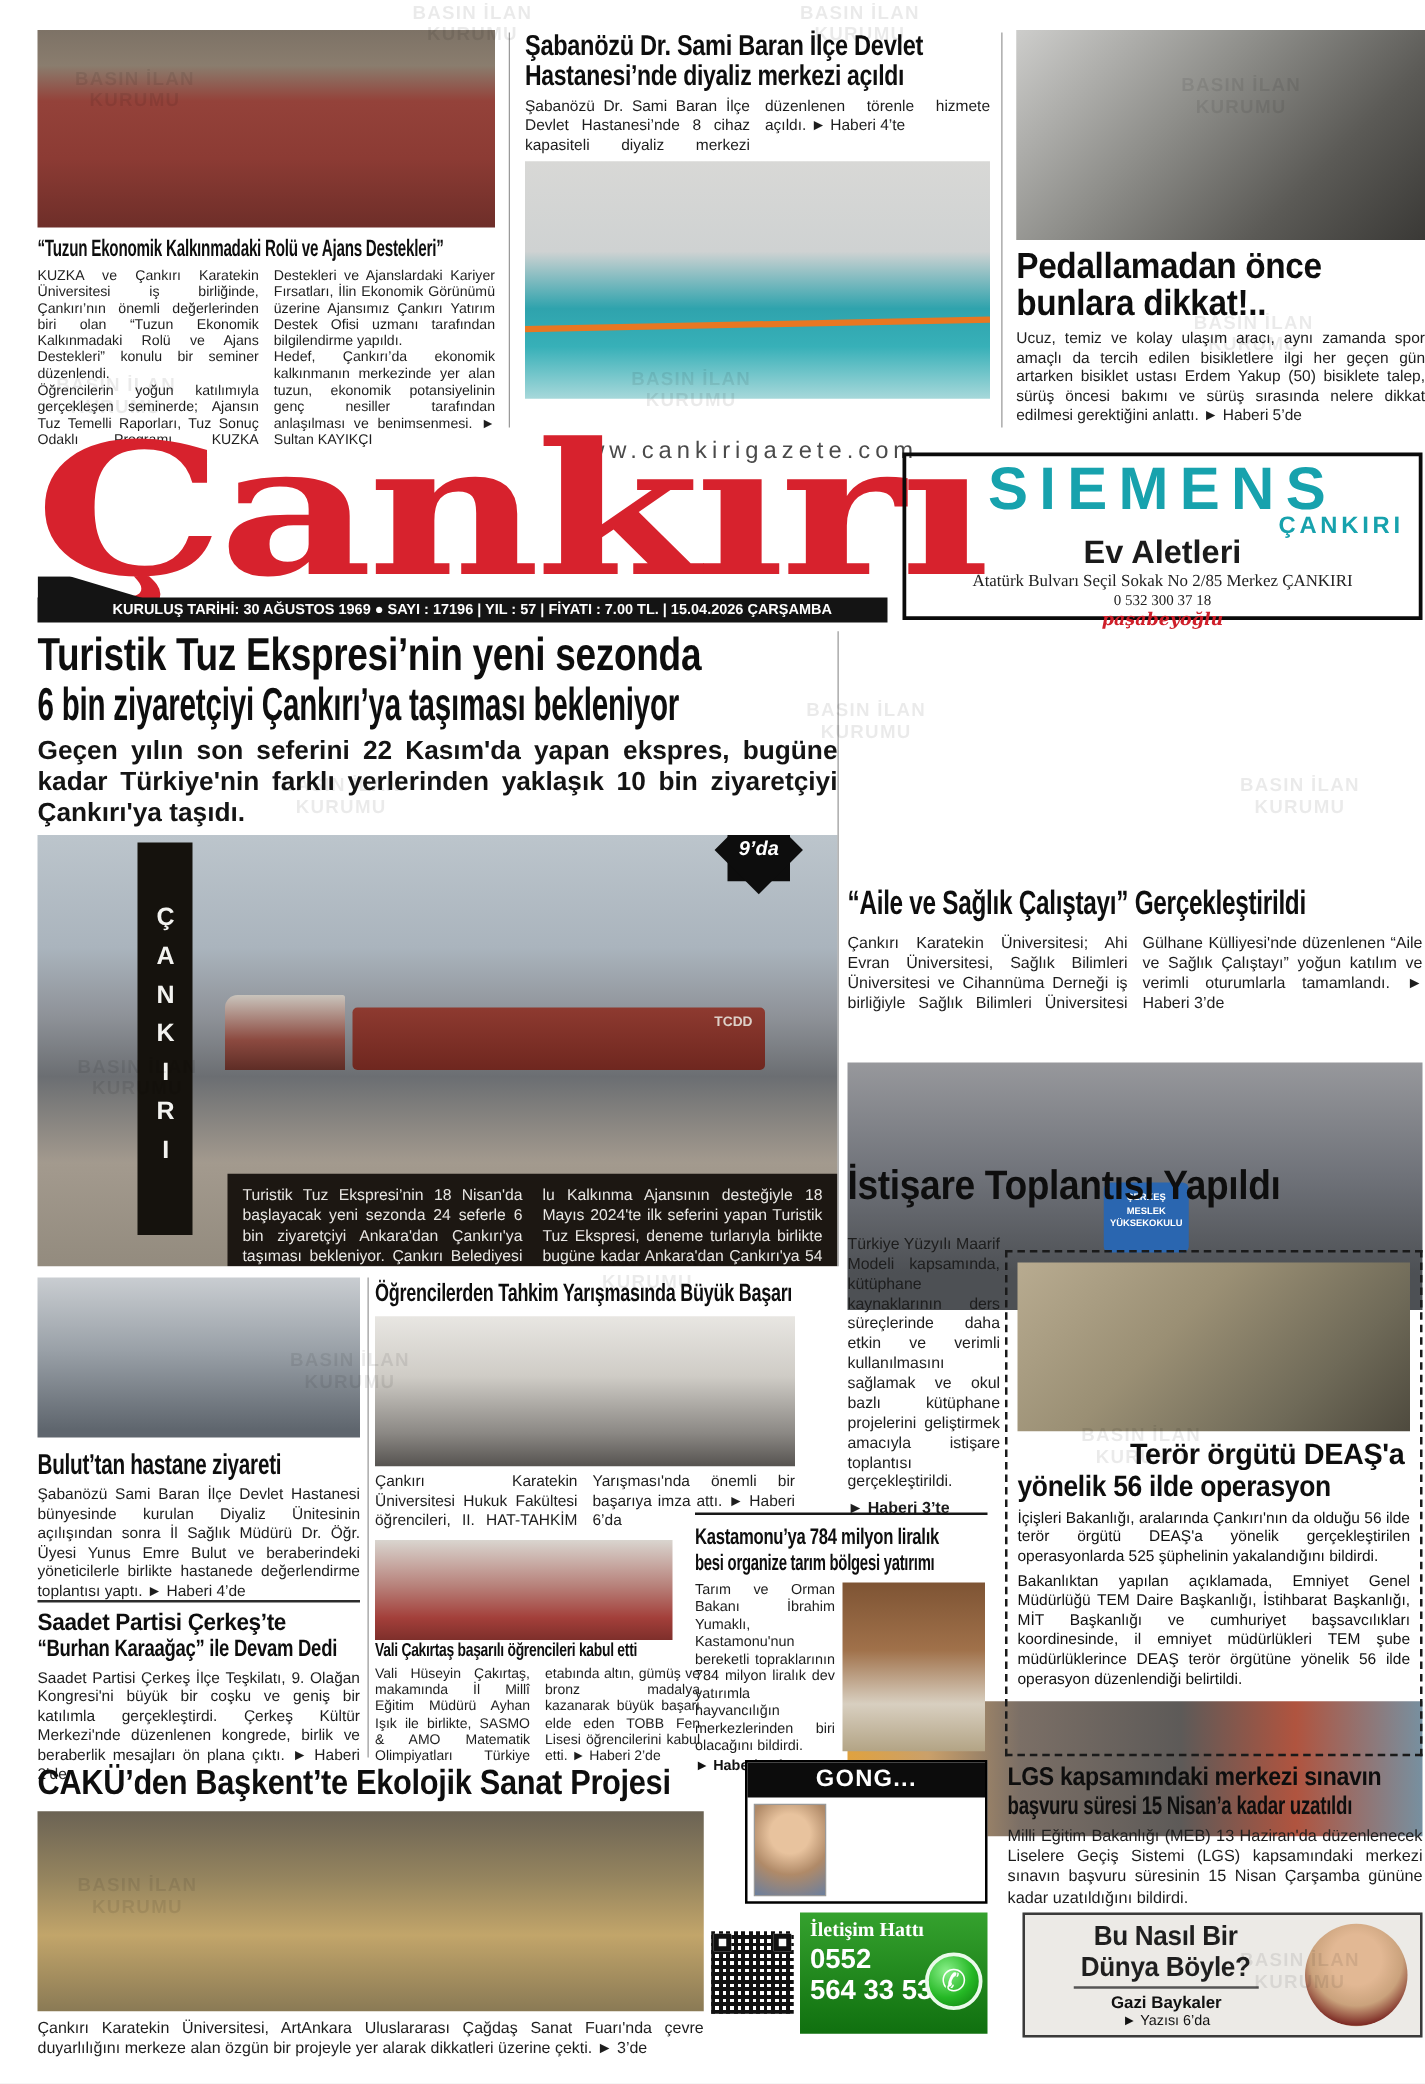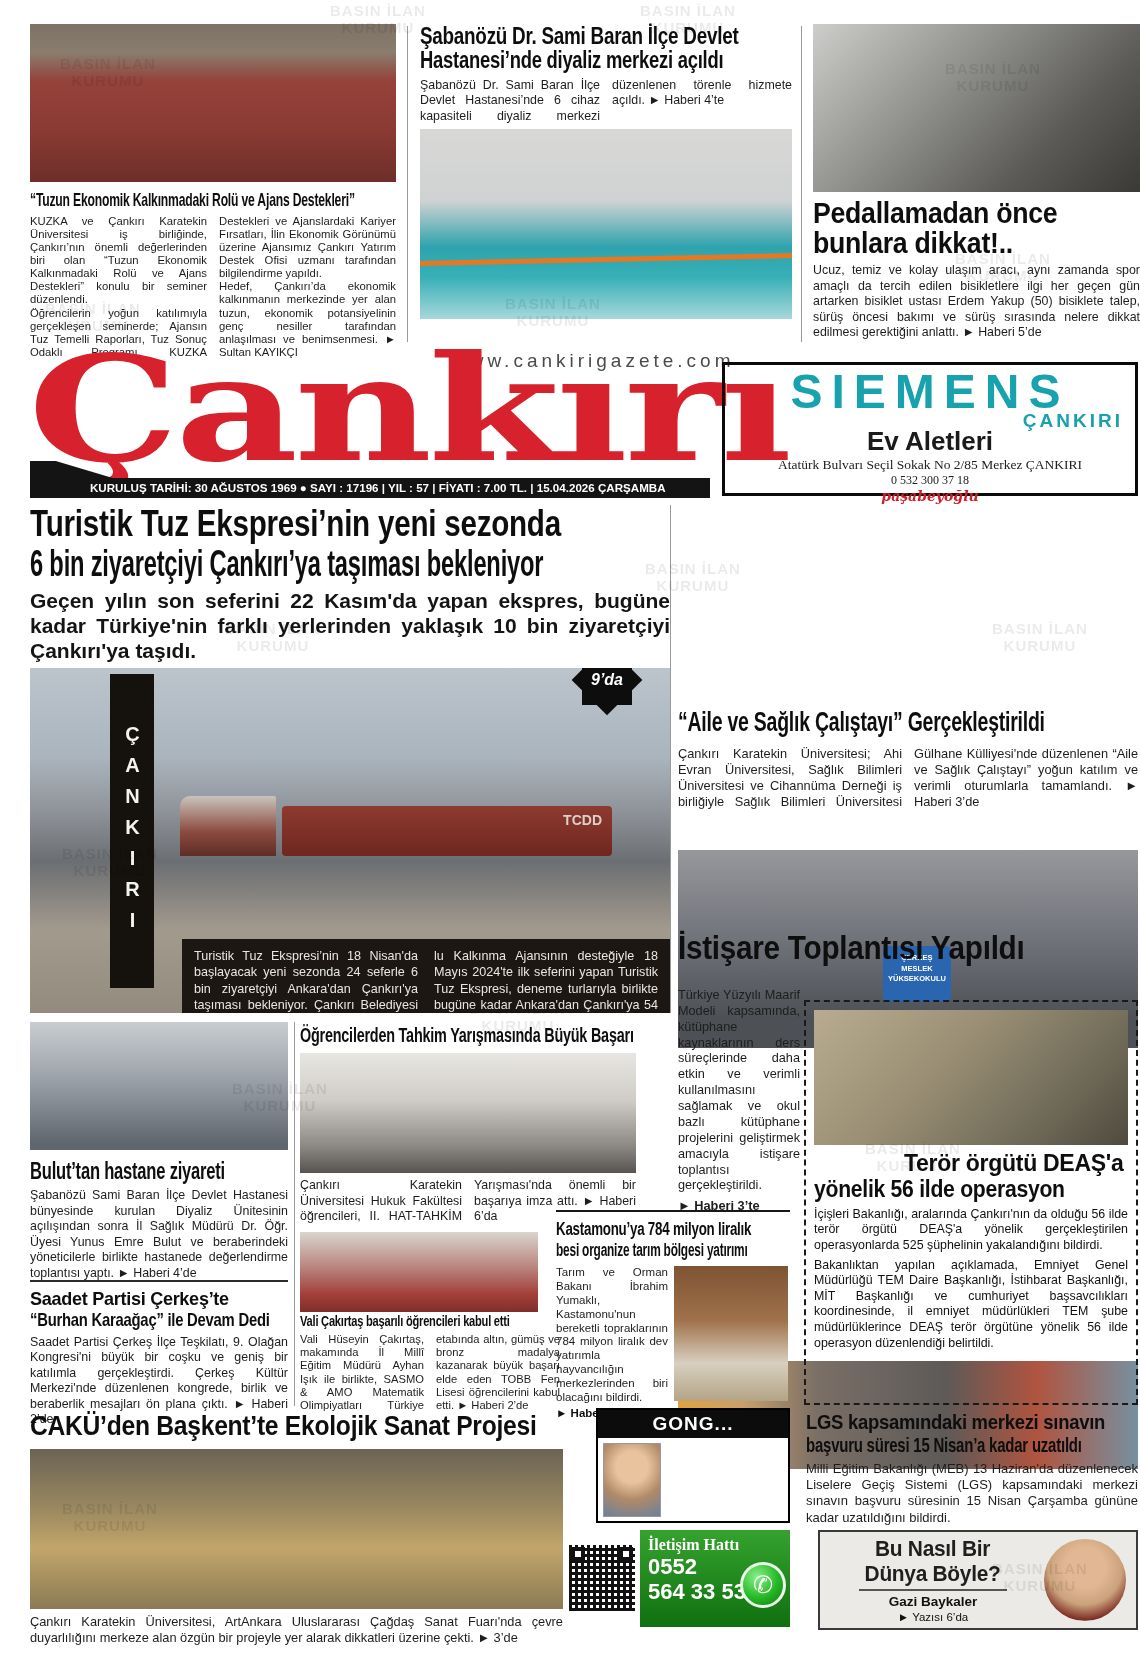--- a/index.html
+++ b/index.html
@@ -66,21 +66,21 @@
          text-align:justify;}
   #m-photo{left:30px;top:668px;width:640px;height:345px;}
   #m-sign{position:absolute;left:80px;top:6px;width:44px;height:314px;background:#15120d;
           display:flex;align-items:center;justify-content:center;}
   #m-sign span{writing-mode:vertical-rl;text-orientation:upright;color:#f3f3f0;font-weight:bold;
                font-size:20px;letter-spacing:9px;}
   #m-loco{position:absolute;left:150px;top:128px;width:96px;height:60px;border-radius:10px 2px 0 0;
           background:linear-gradient(180deg,#c9c4bc 0%,#8c4a40 60%,#5e2d26 100%);}
   #m-wagon{position:absolute;left:252px;top:138px;width:330px;height:50px;border-radius:4px;
            background:linear-gradient(180deg,#8e3a30 0%,#6f271f 100%);}
-  #m-wagon span{position:absolute;right:10px;top:6px;color:#ddd0c8;font-size:14px;font-weight:bold;}
+  #m-wagon span{position:absolute;right:10px;top:6px;color:#ddd0c8;font-size:11px;font-weight:bold;}
   #m-badge{position:absolute;left:545px;top:-20px;width:64px;height:64px;z-index:3;}
   #m-badge::before,#m-badge::after{content:"";position:absolute;inset:7px;background:#0d0d0d;}
   #m-badge::after{transform:rotate(45deg);}
   #m-badge span{position:absolute;inset:0;display:flex;align-items:center;justify-content:center;
                 color:#fff;font-weight:bold;font-style:italic;font-size:16px;z-index:2;}
   #m-caption{position:absolute;left:152px;bottom:0;width:488px;height:74px;background:rgba(23,18,14,.96);
              color:#e9e7e4;box-sizing:border-box;padding:9px 12px;display:flex;gap:16px;}
   #m-caption div{flex:1;font-size:12.6px;line-height:1.3;text-align:justify;}
 
   
@@ -172,21 +172,21 @@
     <div class="hl ts-h"><span class="cond" style="--sx:.64;">“Tuzun Ekonomik Kalkınmadaki Rolü ve Ajans Destekleri”</span></div>
     <div class="body-txt cols2" style="margin-top:4px;font-size:11.3px;line-height:1.16;">KUZKA ve Çankırı Karatekin Üniversitesi iş birliğinde, Çankırı’nın önemli değerlerinden biri olan “Tuzun Ekonomik Kalkınmadaki Rolü ve Ajans Destekleri” konulu bir seminer düzenlendi.
 Öğrencilerin yoğun katılımıyla gerçekleşen seminerde; Ajansın Tuz Temelli Raporları, Tuz Sonuç Odaklı Programı, KUZKA Destekleri ve Ajanslardaki Kariyer Fırsatları, İlin Ekonomik Görünümü üzerine Ajansımız Çankırı Yatırım Destek Ofisi uzmanı tarafından bilgilendirme yapıldı.
 Hedef, Çankırı’da ekonomik kalkınmanın merkezinde yer alan tuzun, ekonomik potansiyelinin genç nesiller tarafından anlaşılması ve benimsenmesi.  ► Sultan KAYIKÇI</div>
   </div>
   <div class="vline" style="left:407px;top:26px;height:316px;"></div>
 
   <div class="abs" id="ts-mid">
     <div class="hl ts-h"><span class="cond" style="--sx:.82;">Şabanözü Dr. Sami Baran İlçe Devlet</span><br>
       <span class="cond" style="--sx:.80;">Hastanesi’nde diyaliz merkezi açıldı</span></div>
-    <div class="body-txt cols2" style="margin-top:5px;">Şabanözü Dr. Sami Baran İlçe Devlet Hastanesi’nde 6 cihaz kapasiteli diyaliz merkezi düzenlenen törenle hizmete açıldı.  ► Haberi 4’te</div>
+    <div class="body-txt cols2" style="margin-top:5px;">Şabanözü Dr. Sami Baran İlçe Devlet Hastanesi’nde 8 cihaz kapasiteli diyaliz merkezi düzenlenen törenle hizmete açıldı.  ► Haberi 4’te</div>
     <div class="ph ph-ribbon" style="height:190px;margin-top:5px;">
       <div style="position:absolute;left:0;top:128px;width:100%;height:5px;background:#e87722;transform:rotate(-1.2deg);"></div>
     </div>
   </div>
   <div class="vline" style="left:801px;top:26px;height:316px;"></div>
 
   <div class="abs" id="ts-right">
     <div class="ph ph-bike" style="height:168px;"></div>
     <div class="hl ts-h"><span class="cond" style="--sx:.92;">Pedallamadan önce</span><br>
       <span class="cond" style="--sx:.92;">bunlara dikkat!..</span></div>

